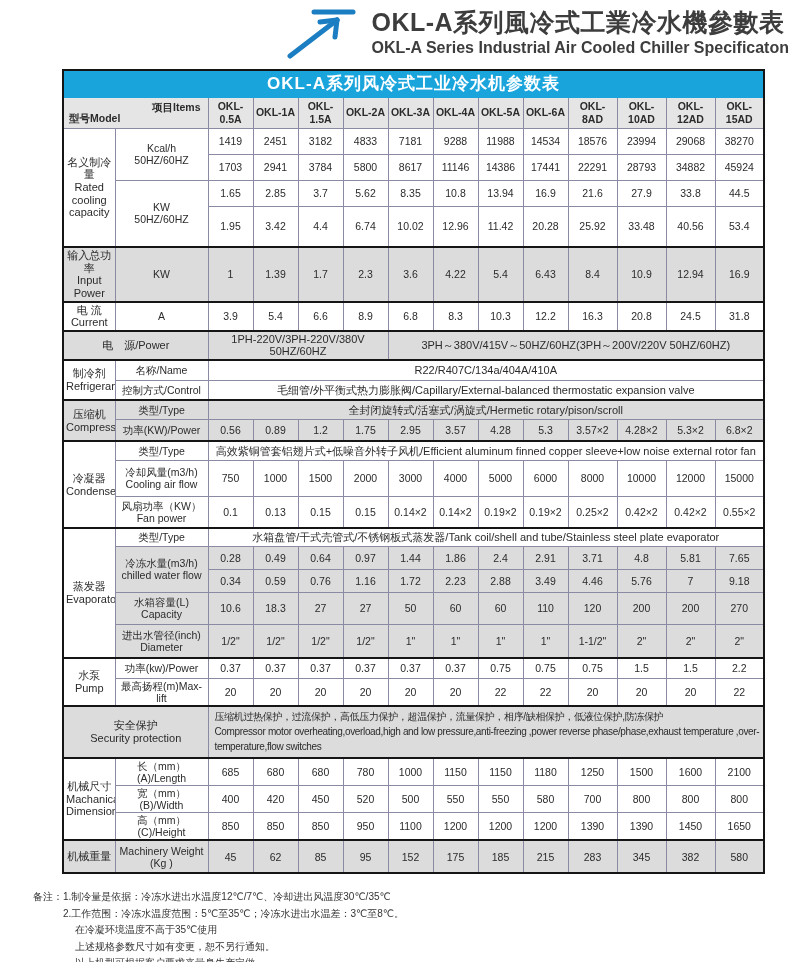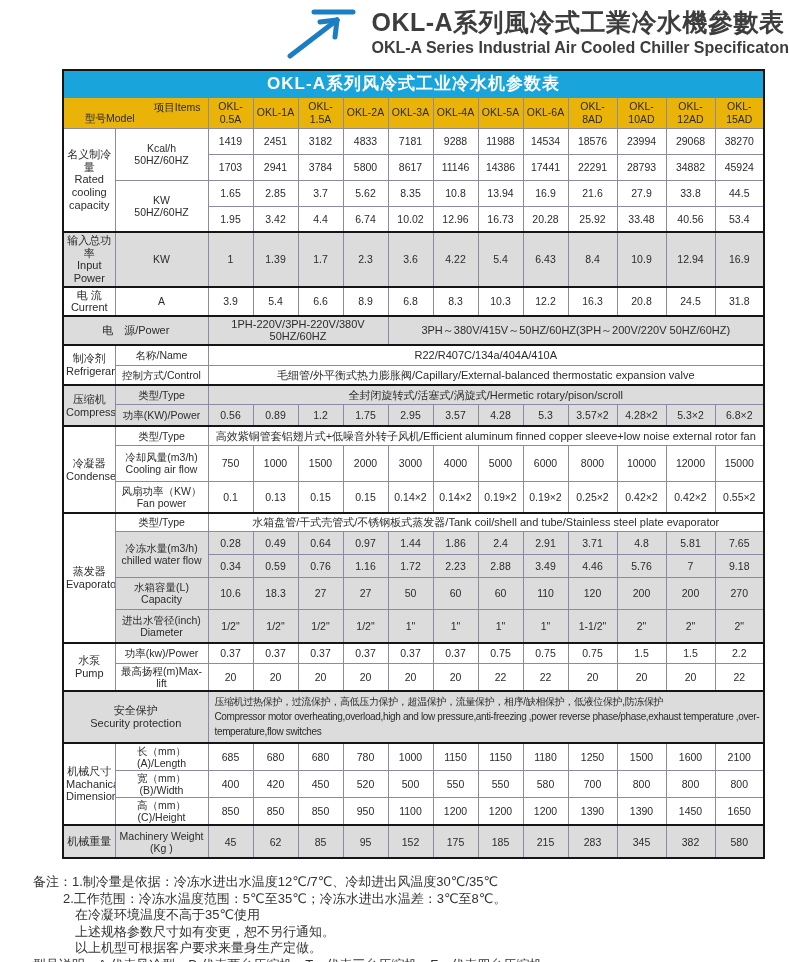--- a/index.html
+++ b/index.html
@@ -15,36 +15,36 @@
 
   
   table{border-collapse:collapse;table-layout:fixed;width:701px;margin:4px 0 0 62px;border:2px solid #151515;}
   td{border:1px solid #8a8aa2;text-align:center;vertical-align:middle;font-size:10.5px;line-height:1.15;
      color:#2b2b2b;padding:1px 2px;overflow:hidden;}
   tr.thick td{border-top:2px solid #151515;}
   tr.shaded td{background:#dcdcdc;}
   td.fd{border-left:1.6px solid #151515;}
   .pre{white-space:pre-line;}
   .title-bar{background:#19a5dc;color:#ffffff;font-size:17px;font-weight:700;letter-spacing:1px;border:1px solid #19a5dc;}
-  tr.header-row td{background:#eab308;font-weight:400;}
+  tr.header-row td{background:#e5e5e5;font-weight:700;}
   td.corner{position:relative;padding:0;
     background-image:linear-gradient(to bottom right,transparent calc(50% - 0.8px),#666 calc(50% - 0.8px),#666 calc(50% + 0.8px),transparent calc(50% + 0.8px));
     background-color:#d9d9d9;}
   td.corner .items{position:absolute;top:3px;right:7px;font-size:10.5px;}
-  td.corner .model{position:absolute;bottom:3px;left:21px;font-size:10.5px;}
+  td.corner .model{position:absolute;bottom:3px;left:5px;font-size:10.5px;}
   td.group{font-size:11px;}
   td.lab{font-size:10.5px;}
   td.span-cell{font-size:11px;}
   td.left{text-align:left;padding-left:6px;}
   td.sec{font-size:10px;letter-spacing:-0.35px;line-height:1.5;}
 
   
   .notes{margin:15px 0 0 33px;width:752px;}
   .note{white-space:nowrap;}
-  .note.zh{font-size:13px;line-height:16.5px;color:#333;}
+  .note.zh{font-size:10px;line-height:16.5px;color:#333;}
   .note.zh.ind1{margin-left:30px;}
   .note.zh.ind2{margin-left:42px;}
 </style>
 </head>
 <body>
 
 <div class="page">
 
   <header class="page-header">
     <svg class="logo" viewBox="0 0 74 52" aria-hidden="true">
@@ -141,28 +141,28 @@
           <td class="val">5.62</td>
           <td class="val">8.35</td>
           <td class="val">10.8</td>
           <td class="val">13.94</td>
           <td class="val">16.9</td>
           <td class="val">21.6</td>
           <td class="val">27.9</td>
           <td class="val">33.8</td>
           <td class="val">44.5</td>
         </tr>
-        <tr style="height: 26px;">
+        <tr style="height: 41px;">
           <td class="val fd">1.95</td>
           <td class="val">3.42</td>
           <td class="val">4.4</td>
           <td class="val">6.74</td>
           <td class="val">10.02</td>
           <td class="val">12.96</td>
-          <td class="val">16.73</td>
+          <td class="val">11.42</td>
           <td class="val">20.28</td>
           <td class="val">25.92</td>
           <td class="val">33.48</td>
           <td class="val">40.56</td>
           <td class="val">53.4</td>
         </tr>
         <tr class="shaded thick" style="height: 24px;">
           <td class="group pre" rowspan="1">输入总功率
 Input Power</td>
           <td class="lab pre" rowspan="1">KW</td>

